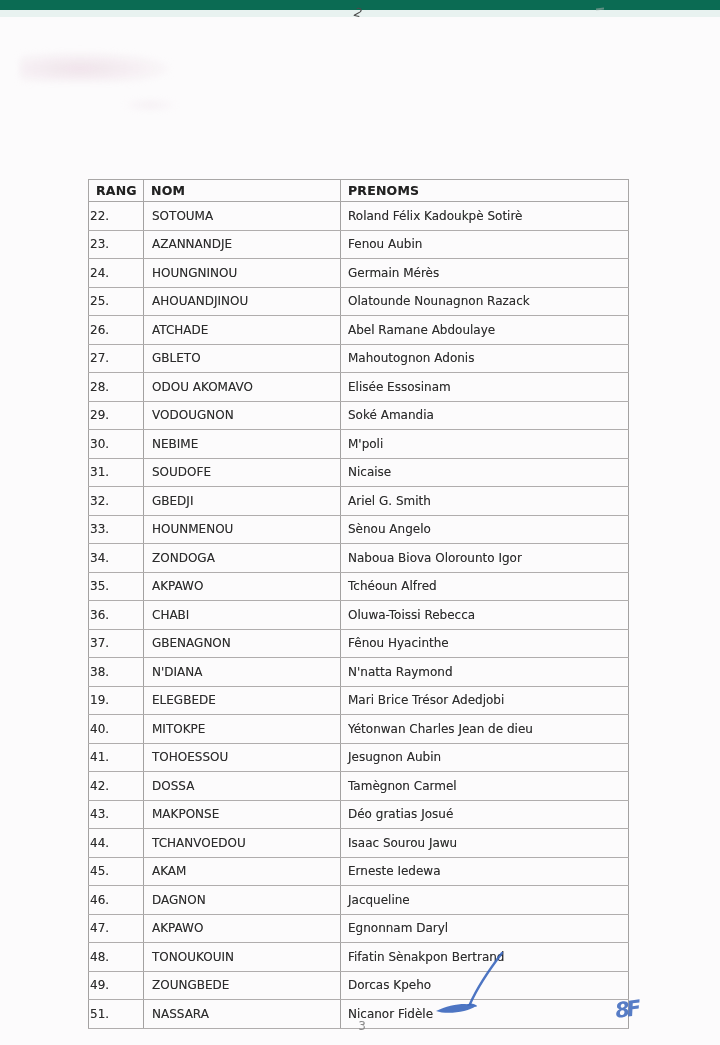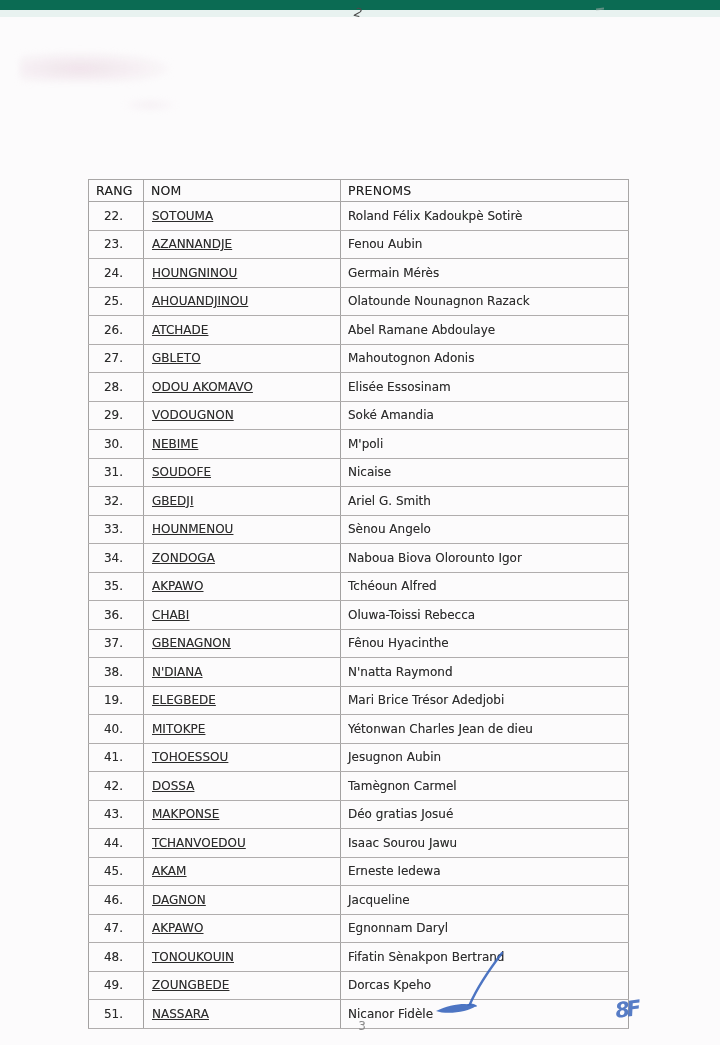--- a/index.html
+++ b/index.html
@@ -36,26 +36,26 @@
   }
   table.roster col.c1{width:55px;}
   table.roster col.c2{width:197px;}
   table.roster col.c3{width:288px;}
   table.roster th,table.roster td{
     border:1px solid #a8a6a6;
     overflow:hidden;white-space:nowrap;
     text-shadow:0 0 .4px rgba(40,40,40,.4);
   }
   table.roster th{
-    height:21px;font-size:12.5px;font-weight:normal;text-align:left;
+    height:21px;font-size:12.5px;font-weight:bold;text-align:left;
     padding:0 0 0 7px;letter-spacing:.2px;color:#222;
   }
   table.roster td{height:25.5px;border-color:#b0adad;}
-  table.roster td.c-rang{text-align:center;padding-right:6px;}
-  table.roster td.c-nom{padding-left:8px;text-decoration:underline;}
+  table.roster td.c-rang{text-align:left;padding-right:6px;}
+  table.roster td.c-nom{padding-left:8px;}
   table.roster td.c-pre{padding-left:7px;}
   table.roster tr td{border-left-color:#a3a1a1;border-right-color:#a3a1a1;}
   
   .page-number-bottom{
     position:absolute;left:352px;top:1019px;width:20px;
     font-size:12px;color:#8b8b8b;text-align:center;
   }
   
   .ink-overlay{position:absolute;left:0;top:0;width:720px;height:1045px;pointer-events:none;}
   .initials{

